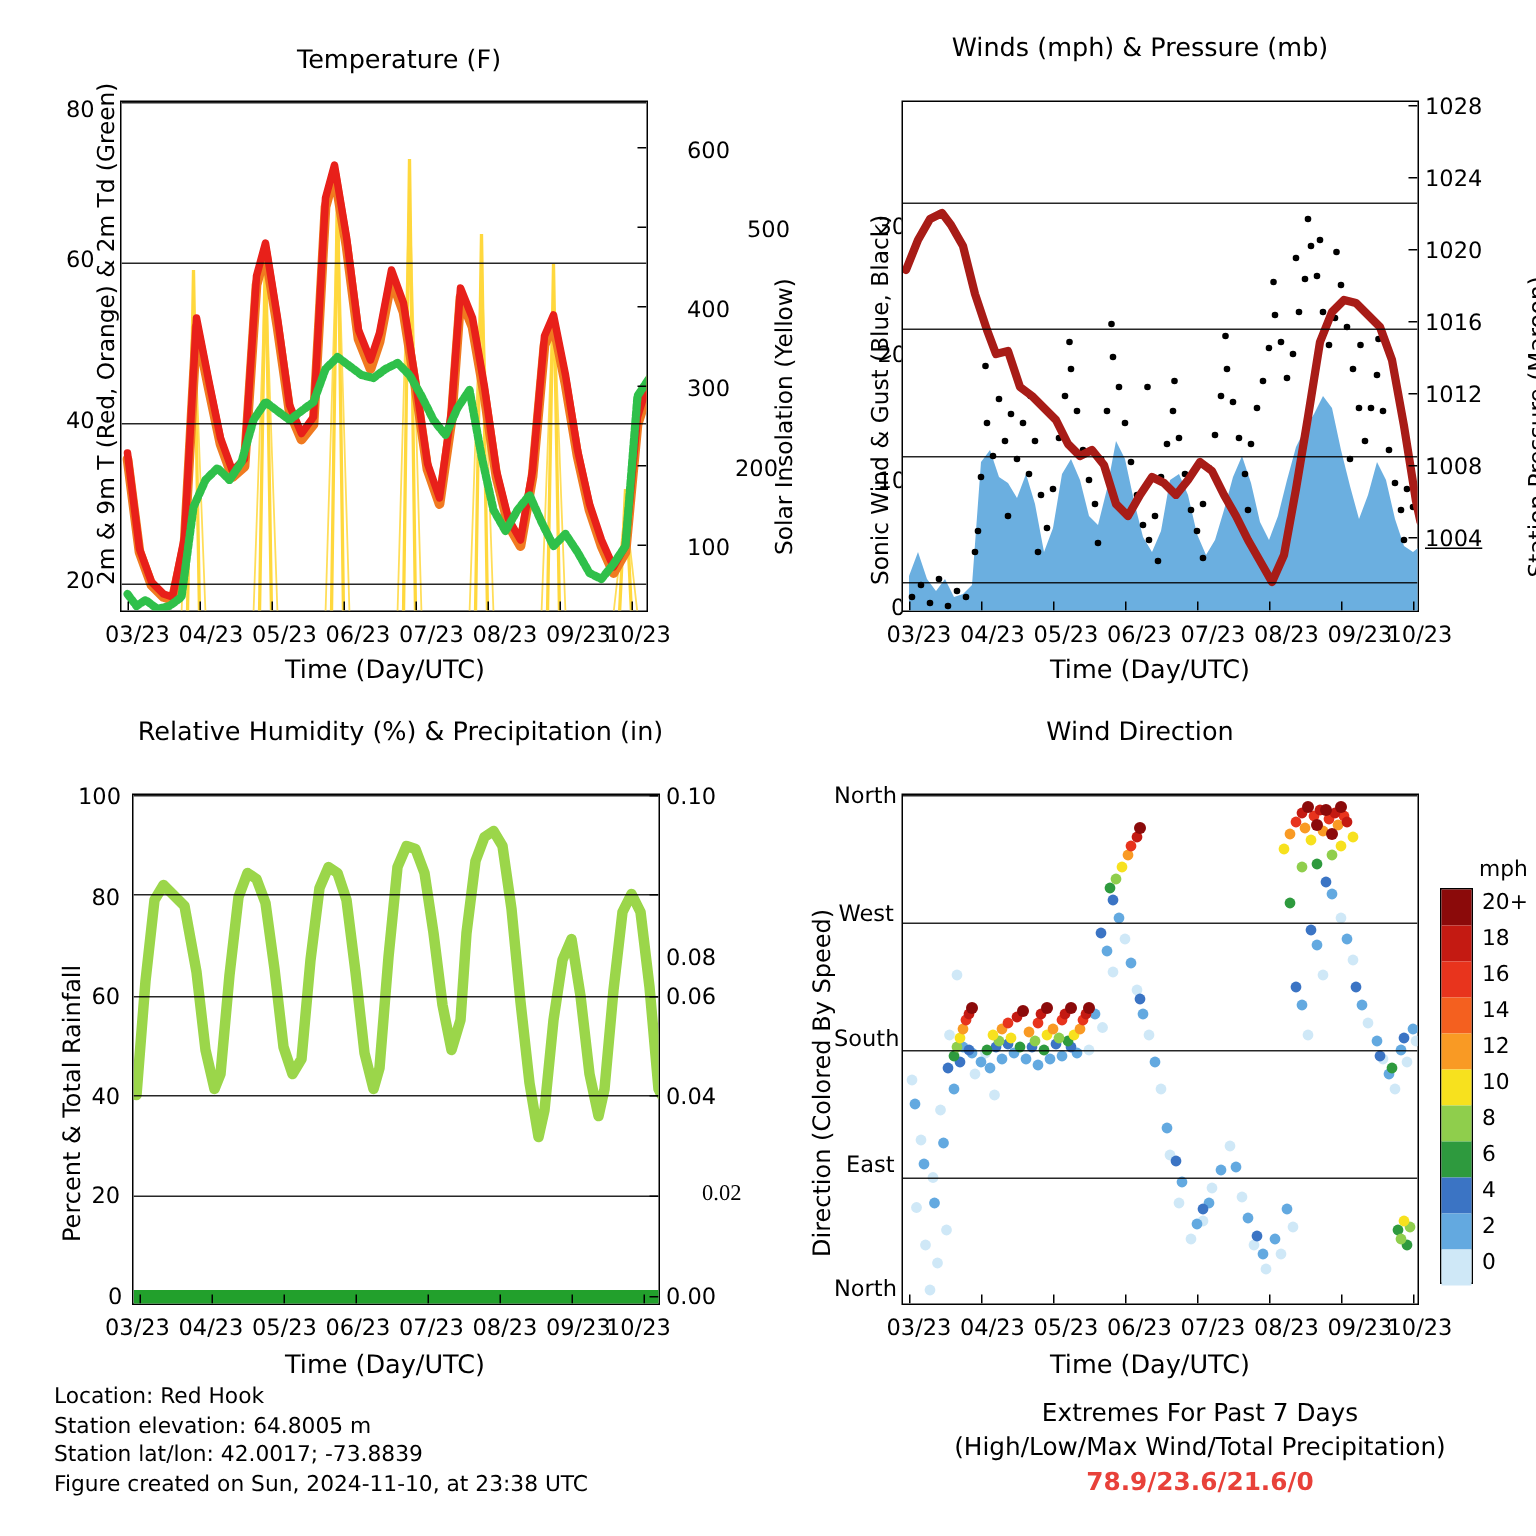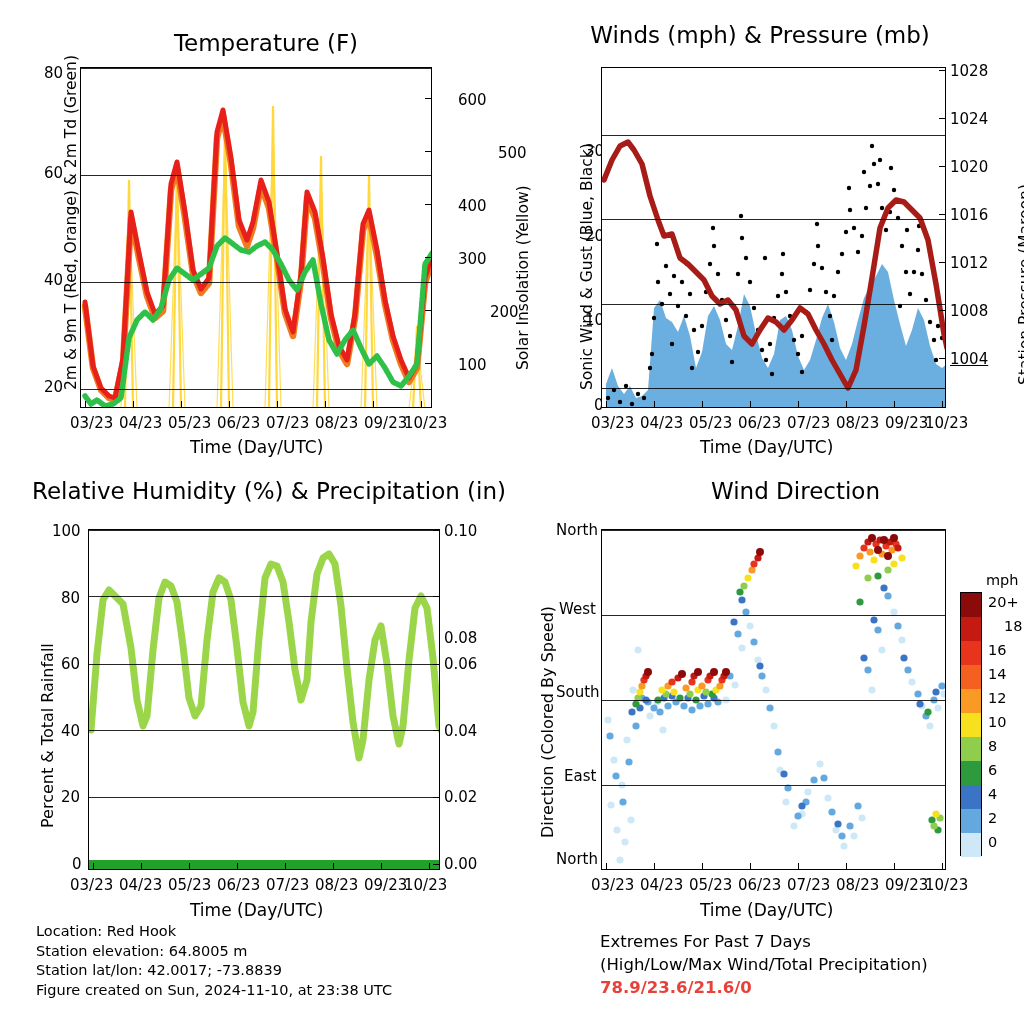--- a/index.html
+++ b/index.html
@@ -11,21 +11,21 @@
     color: #000;
     overflow: hidden;
   }
   .page { position: relative; width: 1024px; height: 1024px; }
 
   .panel { position: absolute; }
 
   .ptitle {
     position: absolute;
     text-align: center;
-    font-size: 23px;
+    font-size: 17px;
     color: #000;
     white-space: nowrap;
   }
   .axlabel {
     position: absolute;
     font-size: 17px;
     white-space: nowrap;
   }
   .axlabel.vert {
     transform-origin: 0 0;
@@ -65,20 +65,21 @@
   }
 
   .footer {
     position: absolute;
     font-size: 14.5px;
     line-height: 19.5px;
     white-space: nowrap;
   }
   .extremes {
     position: absolute;
+    text-align: center;
     font-size: 16.5px;
     line-height: 23px;
     white-space: nowrap;
   }
   .extremes .vals {
     color: #e8413a;
     font-weight: bold;
   }
 
   .legend-title {
@@ -349,21 +350,21 @@
     <div class="axlabel" style="left:190px; top:900px;">Time (Day/UTC)</div>
 
     <div class="tick" style="left:72px; top:855px;">0</div>
     <div class="tick" style="left:61px; top:788px;">20</div>
     <div class="tick" style="left:61px; top:722px;">40</div>
     <div class="tick" style="left:61px; top:655px;">60</div>
     <div class="tick" style="left:61px; top:589px;">80</div>
     <div class="tick" style="left:52px; top:522px;">100</div>
 
     <div class="tick" style="left:444px; top:855px;">0.00</div>
-    <div class="tick" style="left:444px; top:788px;">0.02</div>
+    <div class="tick" style="left:468px; top:788px;font-family:Liberation Serif, serif;">0.02</div>
     <div class="tick" style="left:444px; top:722px;">0.04</div>
     <div class="tick" style="left:444px; top:655px;">0.06</div>
     <div class="tick" style="left:444px; top:589px;margin-top:40px;">0.08</div>
     <div class="tick" style="left:444px; top:522px;">0.10</div>
 
     <div class="tick" style="left:70px; top:876px;">03/23</div>
     <div class="tick" style="left:119px; top:876px;">04/23</div>
     <div class="tick" style="left:168px; top:876px;">05/23</div>
     <div class="tick" style="left:217px; top:876px;">06/23</div>
     <div class="tick" style="left:266px; top:876px;">07/23</div>
@@ -392,21 +393,21 @@
       <div class="tickmark-r" style="top:334px;"></div>
       <div class="tickmark-r" style="top:267px;"></div>
       <div class="tickmark-r" style="top:200px;"></div>
       <div class="tickmark-r" style="top:134px;"></div>
       <div class="tickmark-r" style="top:66px;"></div>
       <div class="tickmark-r" style="top:0px;"></div>
     </div>
   </div>
 
   <div class="panel">
-    <div class="ptitle" style="left:640px; top:478px; width:240px;text-align:right;">Wind Direction</div>
+    <div class="ptitle" style="left:640px; top:478px; width:240px;">Wind Direction</div>
 
     <div class="axlabel vert" style="left:538px; top:838px; font-size:16px;">Direction (Colored By Speed)</div>
     <div class="axlabel" style="left:700px; top:900px;">Time (Day/UTC)</div>
 
     <div class="tick" style="left:556px; top:850px;">North</div>
     <div class="tick" style="left:564px; top:767px;">East</div>
     <div class="tick" style="left:556px; top:683px;">South</div>
     <div class="tick" style="left:559px; top:600px;">West</div>
     <div class="tick" style="left:556px; top:521px;">North</div>
 
@@ -644,21 +645,21 @@
       <div style="position:absolute;left:0;top:72px;width:100%;height:24px;background:#f4601f;"></div>
       <div style="position:absolute;left:0;top:96px;width:100%;height:24px;background:#f99a24;"></div>
       <div style="position:absolute;left:0;top:120px;width:100%;height:24px;background:#f7e11e;"></div>
       <div style="position:absolute;left:0;top:144px;width:100%;height:24px;background:#8fce4c;"></div>
       <div style="position:absolute;left:0;top:168px;width:100%;height:24px;background:#2e9a3e;"></div>
       <div style="position:absolute;left:0;top:192px;width:100%;height:24px;background:#3b74c4;"></div>
       <div style="position:absolute;left:0;top:216px;width:100%;height:24px;background:#63a9e0;"></div>
       <div style="position:absolute;left:0;top:240px;width:100%;height:24px;background:#cfe8f7;"></div>
     </div>
     <div class="legend-label" style="left:988px; top:594px;">20+</div>
-    <div class="legend-label" style="left:988px; top:618px;margin-left:16px;">18</div>
+    <div class="legend-label" style="left:988px; top:618px;">18</div>
     <div class="legend-label" style="left:988px; top:642px;">16</div>
     <div class="legend-label" style="left:988px; top:666px;">14</div>
     <div class="legend-label" style="left:988px; top:690px;">12</div>
     <div class="legend-label" style="left:988px; top:714px;">10</div>
     <div class="legend-label" style="left:988px; top:738px;">8</div>
     <div class="legend-label" style="left:988px; top:762px;">6</div>
     <div class="legend-label" style="left:988px; top:786px;">4</div>
     <div class="legend-label" style="left:988px; top:810px;">2</div>
     <div class="legend-label" style="left:988px; top:834px;">0</div>
   </div>

